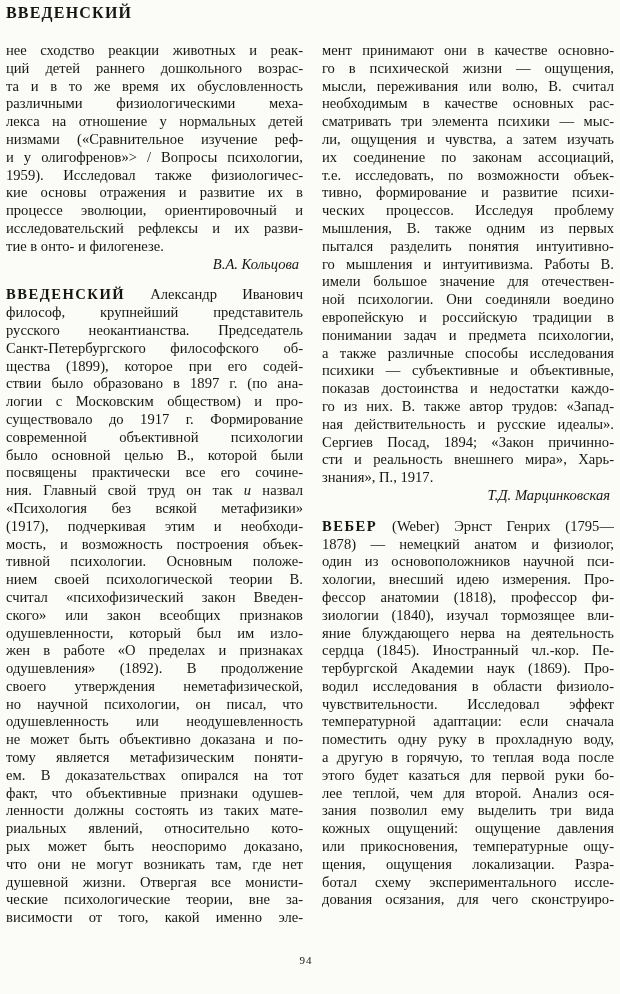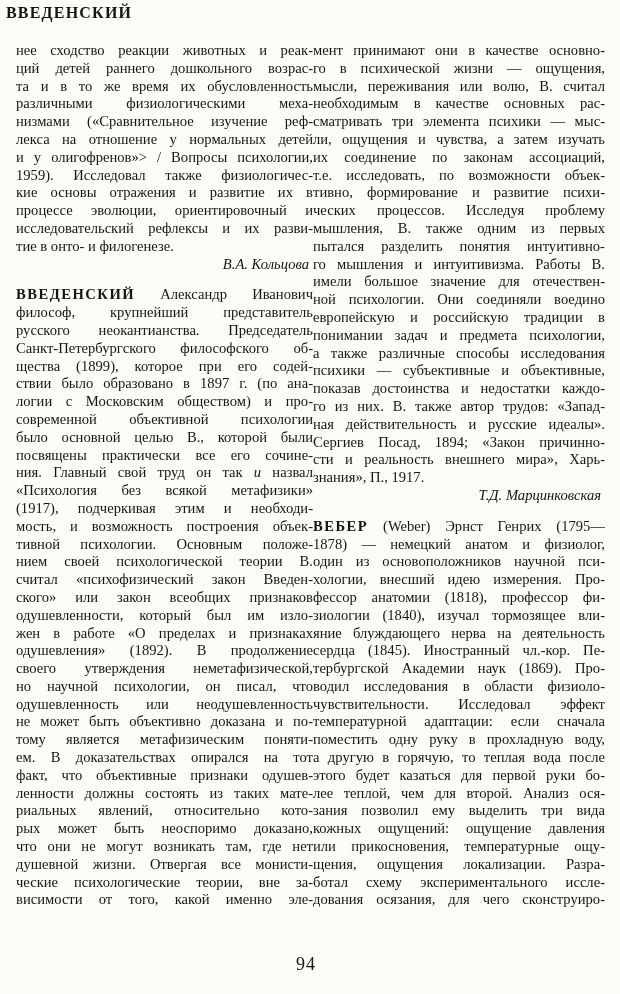--- a/index.html
+++ b/index.html
@@ -9,22 +9,22 @@
     font-family: "Liberation Serif", "DejaVu Serif", serif;
     color: #161514;
     overflow: hidden;
   }
   .page { position: relative; width: 612px; height: 994px; }
   .running-header {
     position: absolute; left: 6px; top: 4px;
     font-weight: bold; font-size: 16px; letter-spacing: 1.2px;
   }
   .columns {
-    position: absolute; top: 42px; left: 16px;
-    display: flex; 
+    position: absolute; top: 42px; left: 6px;
+    display: flex; gap: 19px;
   }
   .col { width: 297px; }
   .col-right { width: 292px; }
   .line {
     font-size: 14.6px;
     line-height: 17.8px;
     text-align: justify;
     text-align-last: justify;
     white-space: normal;
     overflow: hidden;
@@ -35,51 +35,52 @@
     font-style: italic;
     text-align: right; text-align-last: right;
     padding-right: 4px;
   }
   .line.entry { margin-top: 13px; }
   .headword { font-weight: bold; letter-spacing: 1.5px; }
   .italic { font-style: italic; }
   .normal { font-style: normal; }
   .page-number {
     position: absolute; left: 0; right: 0; top: 954px;
-    text-align: center; font-size: 18px; letter-spacing: 1px;
+    text-align: center; font-size: 11px; letter-spacing: 1px;
   }
 </style>
 </head>
 <body>
 
 <div class="page">
   <div class="running-header">ВВЕДЕНСКИЙ</div>
 
   <div class="columns">
     <div class="col">
         <div class="line justify">нее сходство реакции животных и реак-</div>
         <div class="line justify">ций детей раннего дошкольного возрас-</div>
         <div class="line justify">та и в то же время их обусловленность</div>
         <div class="line justify">различными физиологическими меха-</div>
+        <div class="line justify">лекса на отношение у нормальных детей</div>
         <div class="line justify">низмами («Сравнительное изучение реф-</div>
-        <div class="line justify">лекса на отношение у нормальных детей</div>
         <div class="line justify">и у олигофренов»&gt; / Вопросы психологии,</div>
         <div class="line justify">1959). Исследовал также физиологичес-</div>
         <div class="line justify">кие основы отражения и развитие их в</div>
         <div class="line justify">процессе эволюции, ориентировочный и</div>
         <div class="line justify">исследовательский рефлексы и их разви-</div>
         <div class="line end">тие в онто- и филогенезе.</div>
         <div class="line signature">В.А. Кольцова</div>
         <div class="line entry"><span class="headword">ВВЕДЕНСКИЙ</span><span class="normal"> Александр Иванович</span></div>
         <div class="line justify">философ, крупнейший представитель</div>
         <div class="line justify">русского неокантианства. Председатель</div>
         <div class="line justify">Санкт-Петербургского философского об-</div>
         <div class="line justify">щества (1899), которое при его содей-</div>
         <div class="line justify">ствии было образовано в 1897 г. (по ана-</div>
         <div class="line justify">логии с Московским обществом) и про-</div>
+        <div class="line justify">существовало до 1917 г. Формирование</div>
         <div class="line justify">современной объективной психологии</div>
         <div class="line justify">было основной целью В., которой были</div>
         <div class="line justify">посвящены практически все его сочине-</div>
         <div class="line justify"><span class="normal">ния. Главный свой труд он так </span><span class="italic">и</span><span class="normal"> назвал</span></div>
         <div class="line justify">«Психология без всякой метафизики»</div>
         <div class="line justify">(1917), подчеркивая этим и необходи-</div>
         <div class="line justify">мость, и возможность построения объек-</div>
         <div class="line justify">тивной психологии. Основным положе-</div>
         <div class="line justify">нием своей психологической теории В.</div>
         <div class="line justify">считал «психофизический закон Введен-</div>

